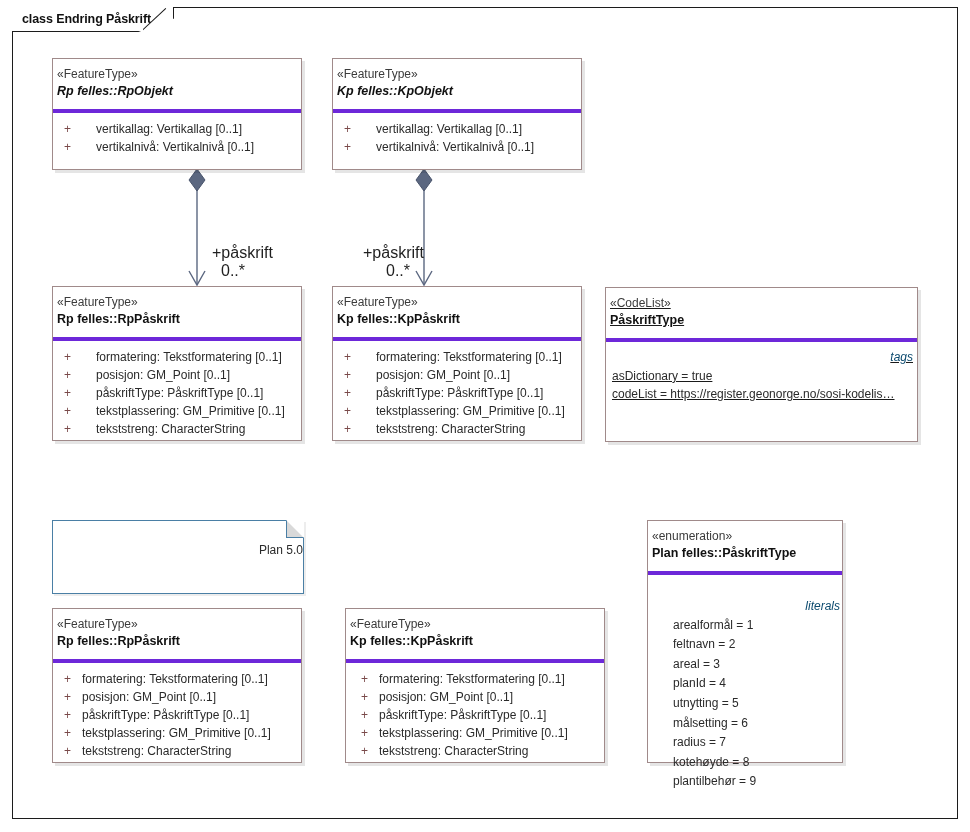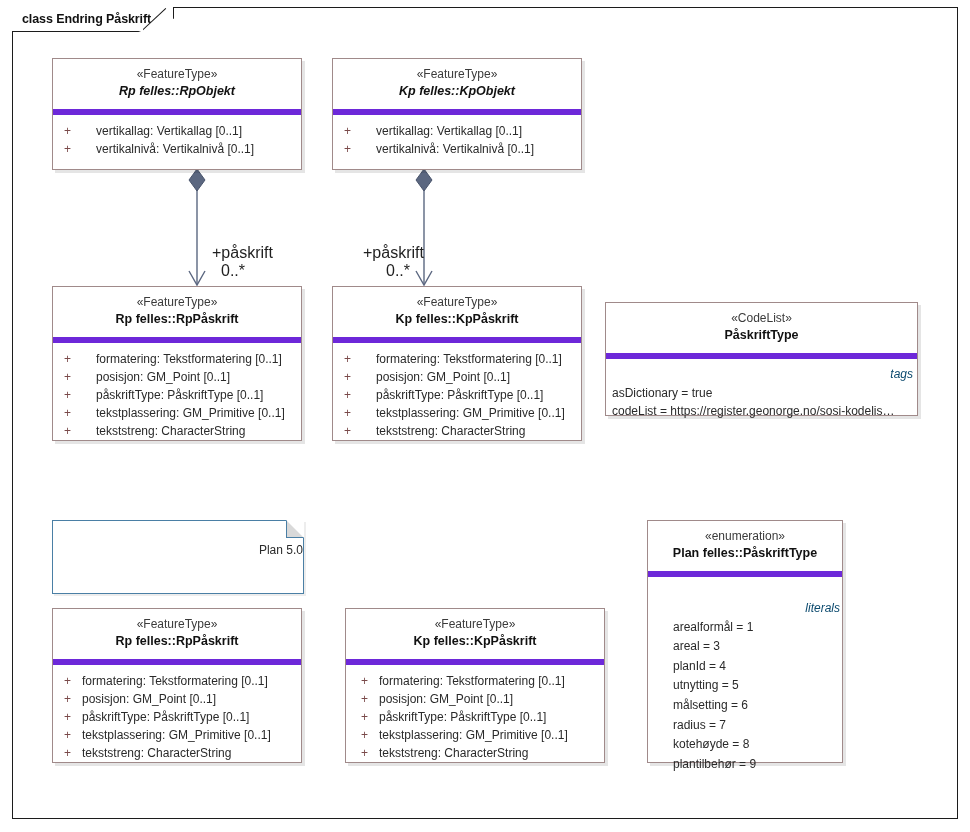--- a/index.html
+++ b/index.html
@@ -70,22 +70,21 @@
   
   .uml-class {
     position: absolute;
     box-sizing: border-box;
     background: #ffffff;
     border: 1px solid #a08a8a;
     box-shadow: 3px 3px 0 0 rgba(0,0,0,0.10);
   }
   .uml-class .hdr {
     box-sizing: border-box;
-    border-bottom: 6px solid #6d28d9;
-    text-align: center;
+    border-bottom: 4px solid #6d28d9;
     padding: 7px 4px 8px 4px;
     line-height: 1.42;
   }
   .stereotype {
     display: block;
     font-size: 12px;
     color: #3b3b3b;
   }
   .classname {
     display: block;
@@ -320,21 +319,21 @@
         <span class="attr-vis">+</span>
         <span class="attr-sig">tekstplassering: GM_Primitive [0..1]</span>
       </div>
       <div class="attr-row">
         <span class="attr-vis">+</span>
         <span class="attr-sig">tekststreng: CharacterString</span>
       </div>
     </div>
   </div>
 
-  <div class="uml-class" style="left:605px; top:302px; width:313px; height:114px;">
+  <div class="uml-class" style="left:605px; top:287px; width:313px; height:155px;text-decoration:underline;">
     <div class="hdr">
       <span class="stereotype">«CodeList»</span>
       <span class="classname">PåskriftType</span>
     </div>
     <div class="body" style="padding:6px 4px 6px 4px;">
       <div class="compartment-title">tags</div>
       <div class="plain-row centerish">asDictionary = true</div>
       <div class="plain-row centerish">codeList = https://register.geonorge.no/sosi-kodelis…</div>
     </div>
   </div>
@@ -404,20 +403,21 @@
   </div>
 
   <div class="uml-class" style="left:647px; top:520px; width:196px; height:243px;">
     <div class="hdr">
       <span class="stereotype">«enumeration»</span>
       <span class="classname">Plan felles::PåskriftType</span>
     </div>
     <div class="body" style="padding:6px 2px 6px 2px;margin-top:16px;">
       <div class="compartment-title">literals</div>
       <div class="lit-row">arealformål = 1</div>
+      <div class="lit-row">feltnavn = 2</div>
       <div class="lit-row">areal = 3</div>
       <div class="lit-row">planId = 4</div>
       <div class="lit-row">utnytting = 5</div>
       <div class="lit-row">målsetting = 6</div>
       <div class="lit-row">radius = 7</div>
       <div class="lit-row">kotehøyde = 8</div>
       <div class="lit-row">plantilbehør = 9</div>
     </div>
   </div>
 

